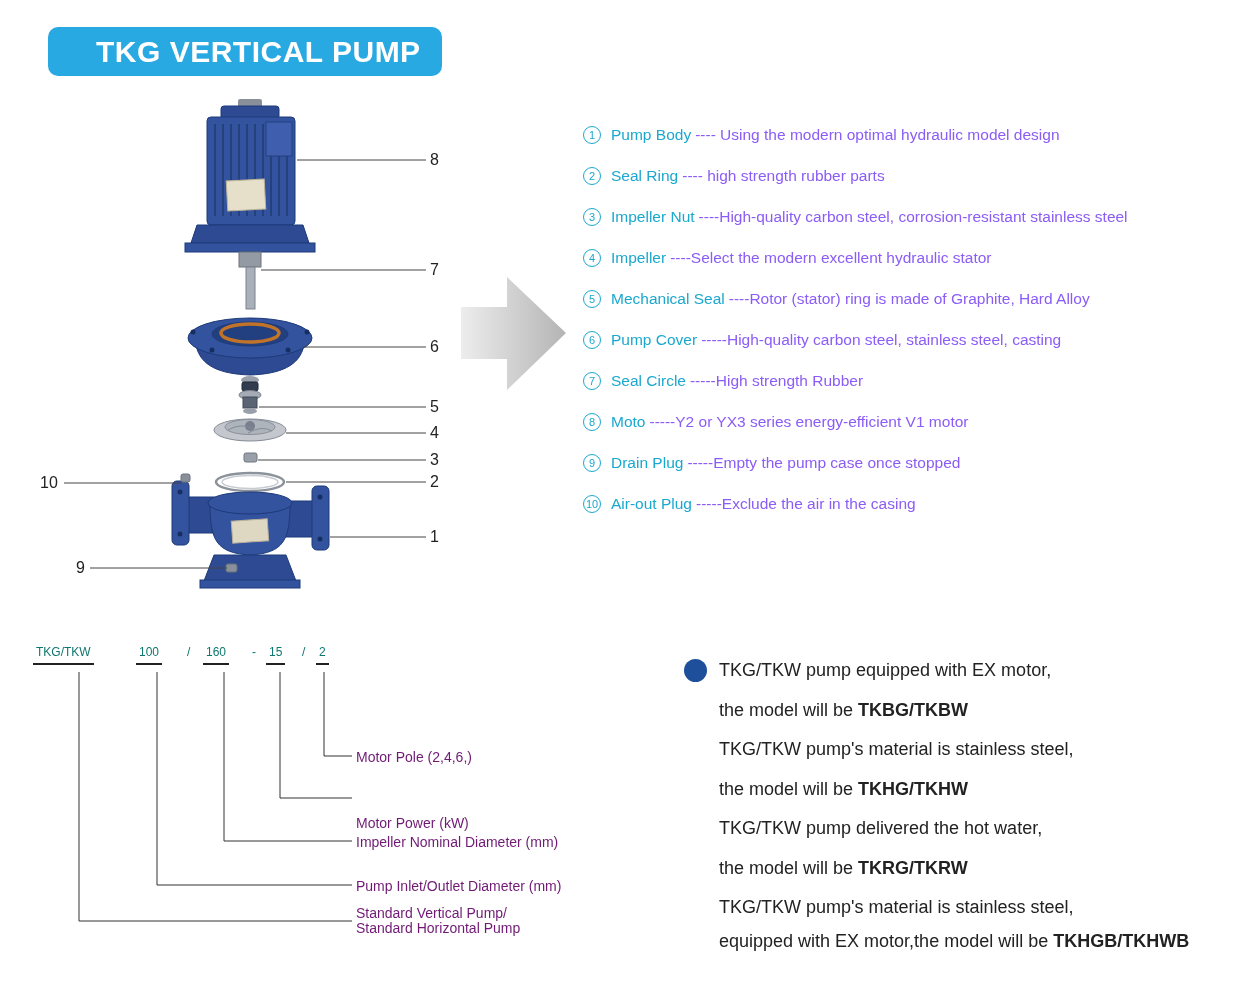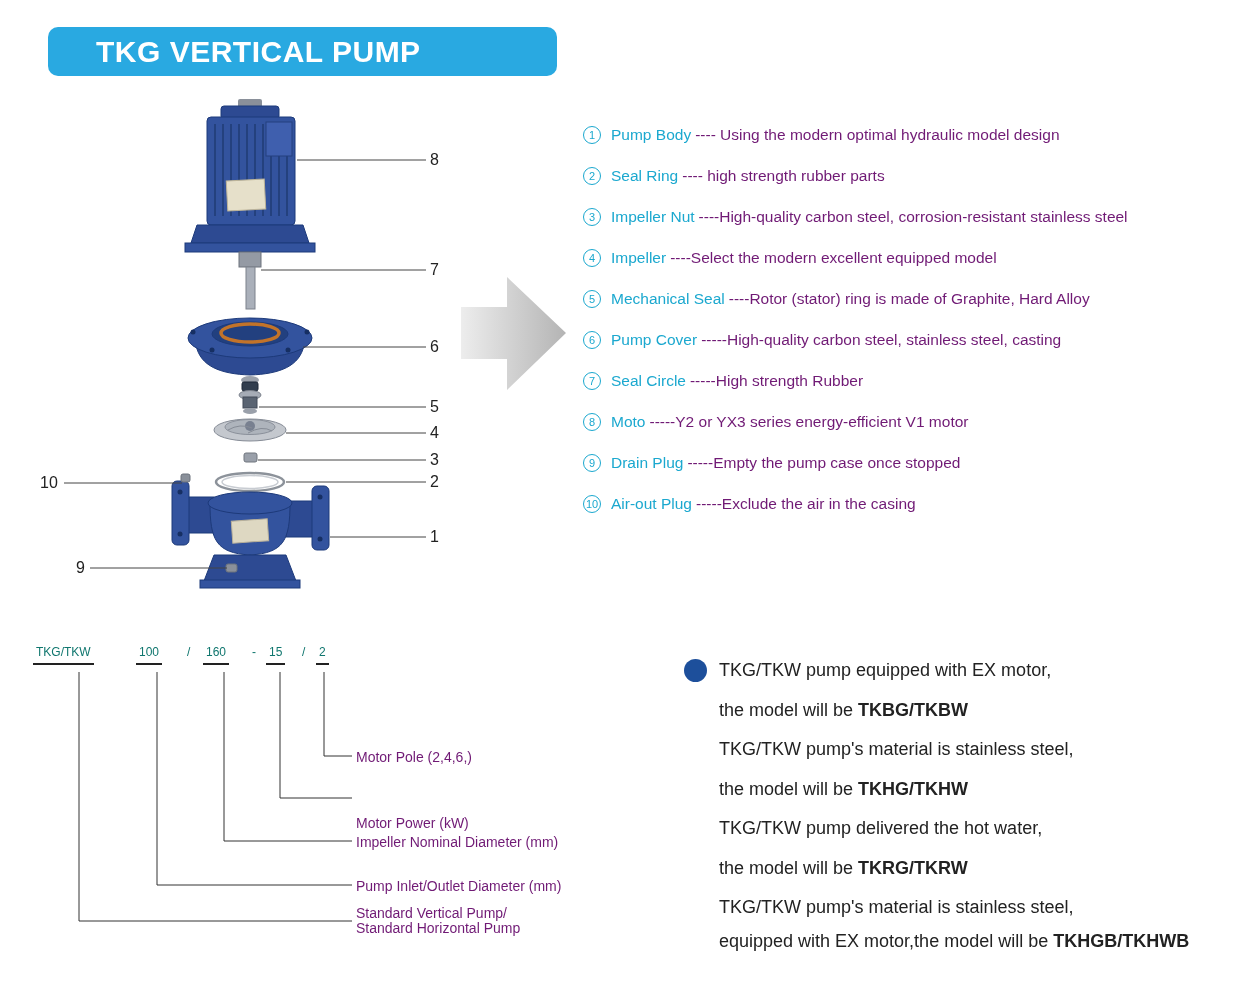--- a/index.html
+++ b/index.html
@@ -7,21 +7,21 @@
   body {
     position:relative;
     background:#ffffff;
     font-family:"Liberation Sans", sans-serif;
     overflow:hidden;
   }
 
   
   .banner {
     position:absolute; left:48px; top:27px;
-    width:509px; height:49px;
+    width:394px; height:49px;
     background:#29a9e1; border-radius:10px;
     display:flex; align-items:center; padding-left:48px;
     z-index:2;
   }
   .banner .banner-text {
     color:#ffffff; font-size:30px; font-weight:bold; letter-spacing:0.5px;
   }
 
   
   #overlay-svg { position:absolute; left:0; top:0; z-index:1; }
@@ -39,21 +39,21 @@
   }
   .part-row { display:flex; align-items:center; white-space:nowrap; font-size:15.5px; }
   .num-circle {
     width:18px; height:18px; flex:0 0 auto;
     border:1.3px solid #1ba8cf; border-radius:50%;
     color:#1ba8cf; font-size:11px; line-height:1;
     display:inline-flex; align-items:center; justify-content:center;
     margin-right:10px;
   }
   .part-name { color:#1ba8cf; margin-right:4px; }
-  .part-desc { color:#701a75; }
+  .part-desc { color:#8b5cf6; }
 
   
   .model-seg {
     position:absolute; z-index:2;
     font-size:12px; font-weight:normal; color:#0f766e; white-space:nowrap;
   }
   .model-seg.u { border-bottom:2px solid #222; padding:0 3px 4px; }
   .model-label {
     position:absolute; z-index:2;
     font-size:14px; color:#701a75; white-space:nowrap;
@@ -202,21 +202,21 @@
     <span class="part-desc">---- high strength rubber parts</span>
   </div>
   <div class="part-row">
     <span class="num-circle">3</span>
     <span class="part-name">Impeller Nut</span>
     <span class="part-desc">----High-quality carbon steel, corrosion-resistant stainless steel</span>
   </div>
   <div class="part-row">
     <span class="num-circle">4</span>
     <span class="part-name">Impeller</span>
-    <span class="part-desc">----Select the modern excellent equipped model</span>
+    <span class="part-desc">----Select the modern excellent hydraulic stator</span>
   </div>
   <div class="part-row">
     <span class="num-circle">5</span>
     <span class="part-name">Mechanical Seal</span>
     <span class="part-desc">----Rotor (stator) ring is made of Graphite, Hard Alloy</span>
   </div>
   <div class="part-row">
     <span class="num-circle">6</span>
     <span class="part-name">Pump Cover</span>
     <span class="part-desc">-----High-quality carbon steel, stainless steel, casting</span>

